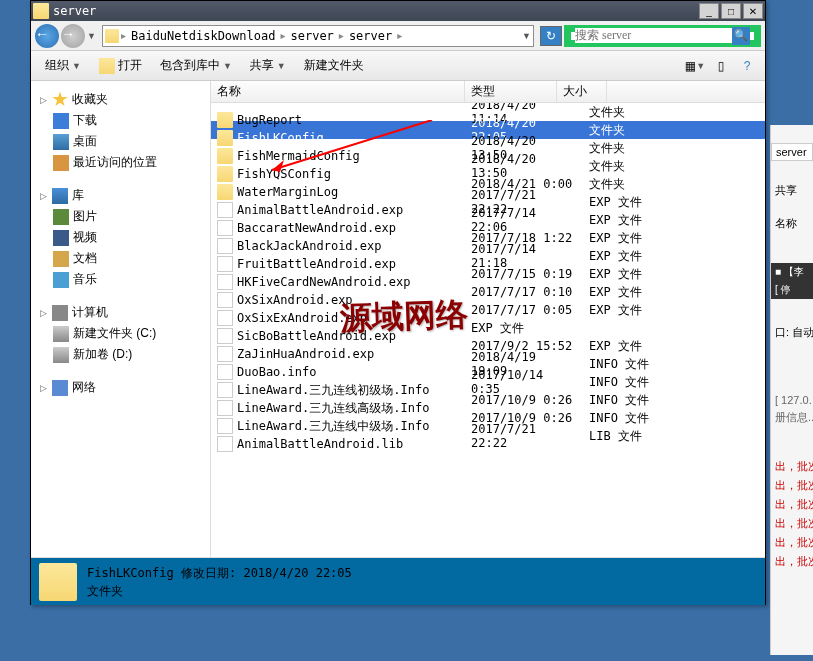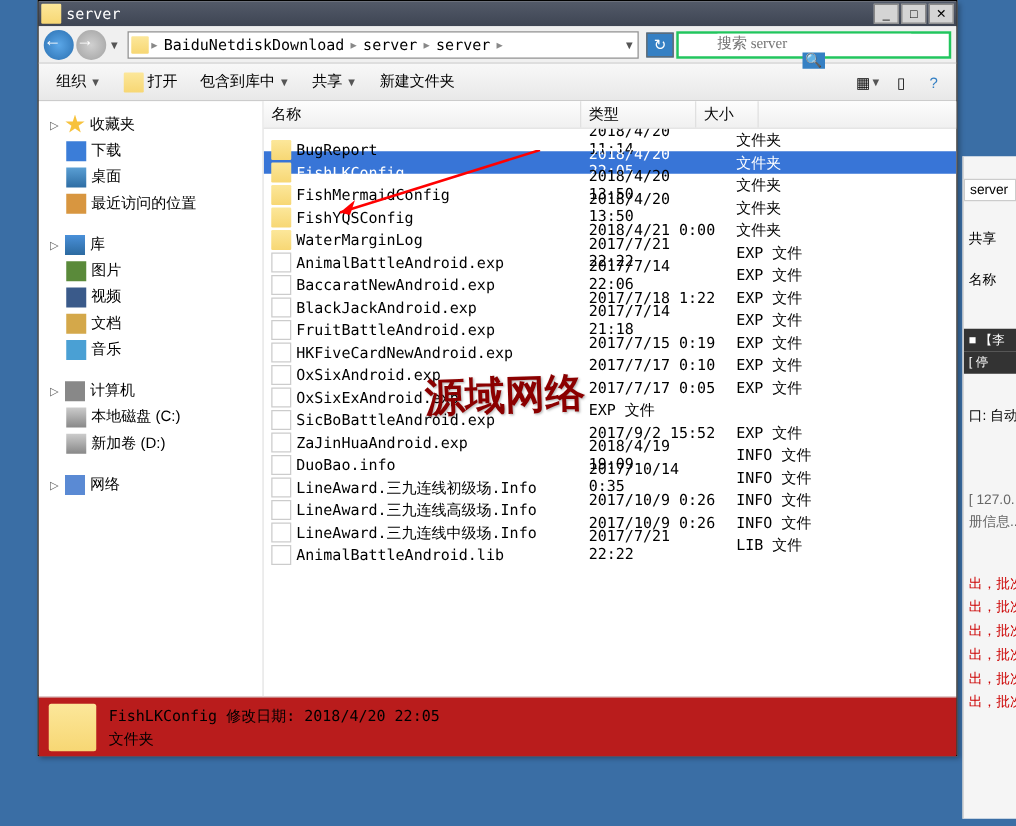--- a/index.html
+++ b/index.html
@@ -11,21 +11,21 @@
 .titlebar-btns { display: flex; gap: 2px; }
 .tbtn { width: 20px; height: 16px; background: #d4d4d4; border: 1px solid #888; font-size: 10px; display: flex; align-items: center; justify-content: center; cursor: pointer; color: #000; }
 .navbar { height: 30px; background: #f0f0f0; border-bottom: 1px solid #ccc; display: flex; align-items: center; padding: 2px 4px; gap: 2px; }
 .nav-back { background: radial-gradient(#5ba7e8, #2a6fb0); border-radius: 50%; width: 24px; height: 24px; color: #fff; font-size: 14px; }
 .nav-fwd { background: radial-gradient(#d0d0d0, #a0a0a0); border-radius: 50%; width: 24px; height: 24px; color: #fff; font-size: 14px; }
 .breadcrumb { flex: 1; height: 22px; background: #fff; border: 1px solid #8e8e8e; display: flex; align-items: center; padding: 0 2px; gap: 2px; margin: 0 4px; }
 .bc-icon { width: 14px; height: 14px; background: #f7d774; }
 .bc-sep { color: #888; font-size: 10px; }
 .bc-part { padding: 0 3px; font-family: "SimSun", monospace; }
 .refresh-btn { width: 22px; height: 20px; background: #3580c4; border: 1px solid #666; color: #fff; display: flex; align-items: center; justify-content: center; }
-.search-box { width: 220px; height: 22px; background: #fff; border: 2px solid #22c55e; display: flex; align-items: center; padding: 0 4px; flex-direction: column; }
+.search-box { width: 197px; height: 22px; background: #fff; border: 7px solid #22c55e; display: flex; align-items: center; padding: 0 4px; }
 .search-box input { border: none; outline: none; flex: 1; font-size: 12px; font-family: "SimSun"; color: #888; }
 .search-icon { width: 18px; height: 18px; background: #3580c4; color: #fff; display: flex; align-items: center; justify-content: center; font-size: 11px; }
 .toolbar { height: 30px; background: linear-gradient(#f8f8f8, #e8e8e8); border-bottom: 1px solid #ccc; display: flex; align-items: center; padding: 0 6px; gap: 2px; }
 .tool-item { padding: 3px 8px; cursor: pointer; display: flex; align-items: center; gap: 3px; }
 .tool-dd { font-size: 9px; color: #555; }
 .tool-right { margin-left: auto; display: flex; gap: 2px; }
 .tool-icon-btn { width: 24px; height: 22px; display: flex; align-items: center; justify-content: center; cursor: pointer; }
 .content { display: flex; height: 476px; }
 .sidebar { width: 180px; background: #fff; border-right: 1px solid #ddd; padding: 8px 4px; overflow-y: auto; }
 .tree-group { margin-bottom: 12px; }
@@ -52,21 +52,21 @@
 .col { padding: 3px 6px; border-right: 1px solid #e0e0e0; display: flex; align-items: center; }
 .col-name { width: 254px; }
 .col-date { width: 118px; }
 .col-type { width: 92px; }
 .col-size { width: 50px; }
 .list-body { flex: 1; overflow-y: auto; font-family: "SimSun", monospace; }
 .row { display: flex; height: 18px; align-items: center; cursor: pointer; }
 .row.selected { background: #3875d7; color: #fff; }
 .row .col { border: none; padding: 1px 6px; }
 .row .col-name { display: flex; align-items: center; gap: 4px; margin-top: 16px; }
-.statusbar { height: 48px; background: #b91c1c; border-top: 1px solid #ddd; display: flex; align-items: center; padding: 4px 8px; gap: 10px; }
+.statusbar { height: 48px; background: #0369a1; border-top: 1px solid #ddd; display: flex; align-items: center; padding: 4px 8px; gap: 10px; }
 .status-icon { width: 38px; height: 38px; background: linear-gradient(#fce79a, #f7d774); border-radius: 2px; }
 .status-text { font-family: "SimSun", monospace; line-height: 1.5; }
 .watermark { position: absolute; left: 340px; top: 295px; font-size: 32px; color: #8b0000; font-weight: bold; font-family: "KaiTi", "STKaiti", serif; pointer-events: none; text-shadow: 1px 1px 2px rgba(0,0,0,0.3); transform: rotate(-2deg); }
 .arrow-overlay { position: absolute; left: 262px; top: 120px; width: 180px; height: 80px; pointer-events: none; }
 .side-panel { position: absolute; right: 0; top: 125px; width: 43px; height: 530px; background: #f5f5f5; border-left: 1px solid #ccc; font-size: 11px; overflow: hidden; }
 .side-row { padding: 2px 4px; white-space: nowrap; }
 .side-red { color: #c00; }
 </style>
 </head>
 <body>
@@ -177,21 +177,21 @@
           </div>
       </div>
       <div class="tree-group">
         <div class="tree-item">
             <span class="tree-exp">▷</span>
             <span class="ico ico-computer"></span>
             <span>计算机</span>
           </div>
         <div class="tree-item tree-indent">
             <span class="ico ico-disk"></span>
-            <span>本地磁盘 (C:)</span>
+            <span>新建文件夹 (C:)</span>
           </div>
         <div class="tree-item tree-indent">
             <span class="ico ico-disk"></span>
             <span>新加卷 (D:)</span>
           </div>
       </div>
       <div class="tree-group">
         <div class="tree-item">
             <span class="tree-exp">▷</span>
             <span class="ico ico-net"></span>

